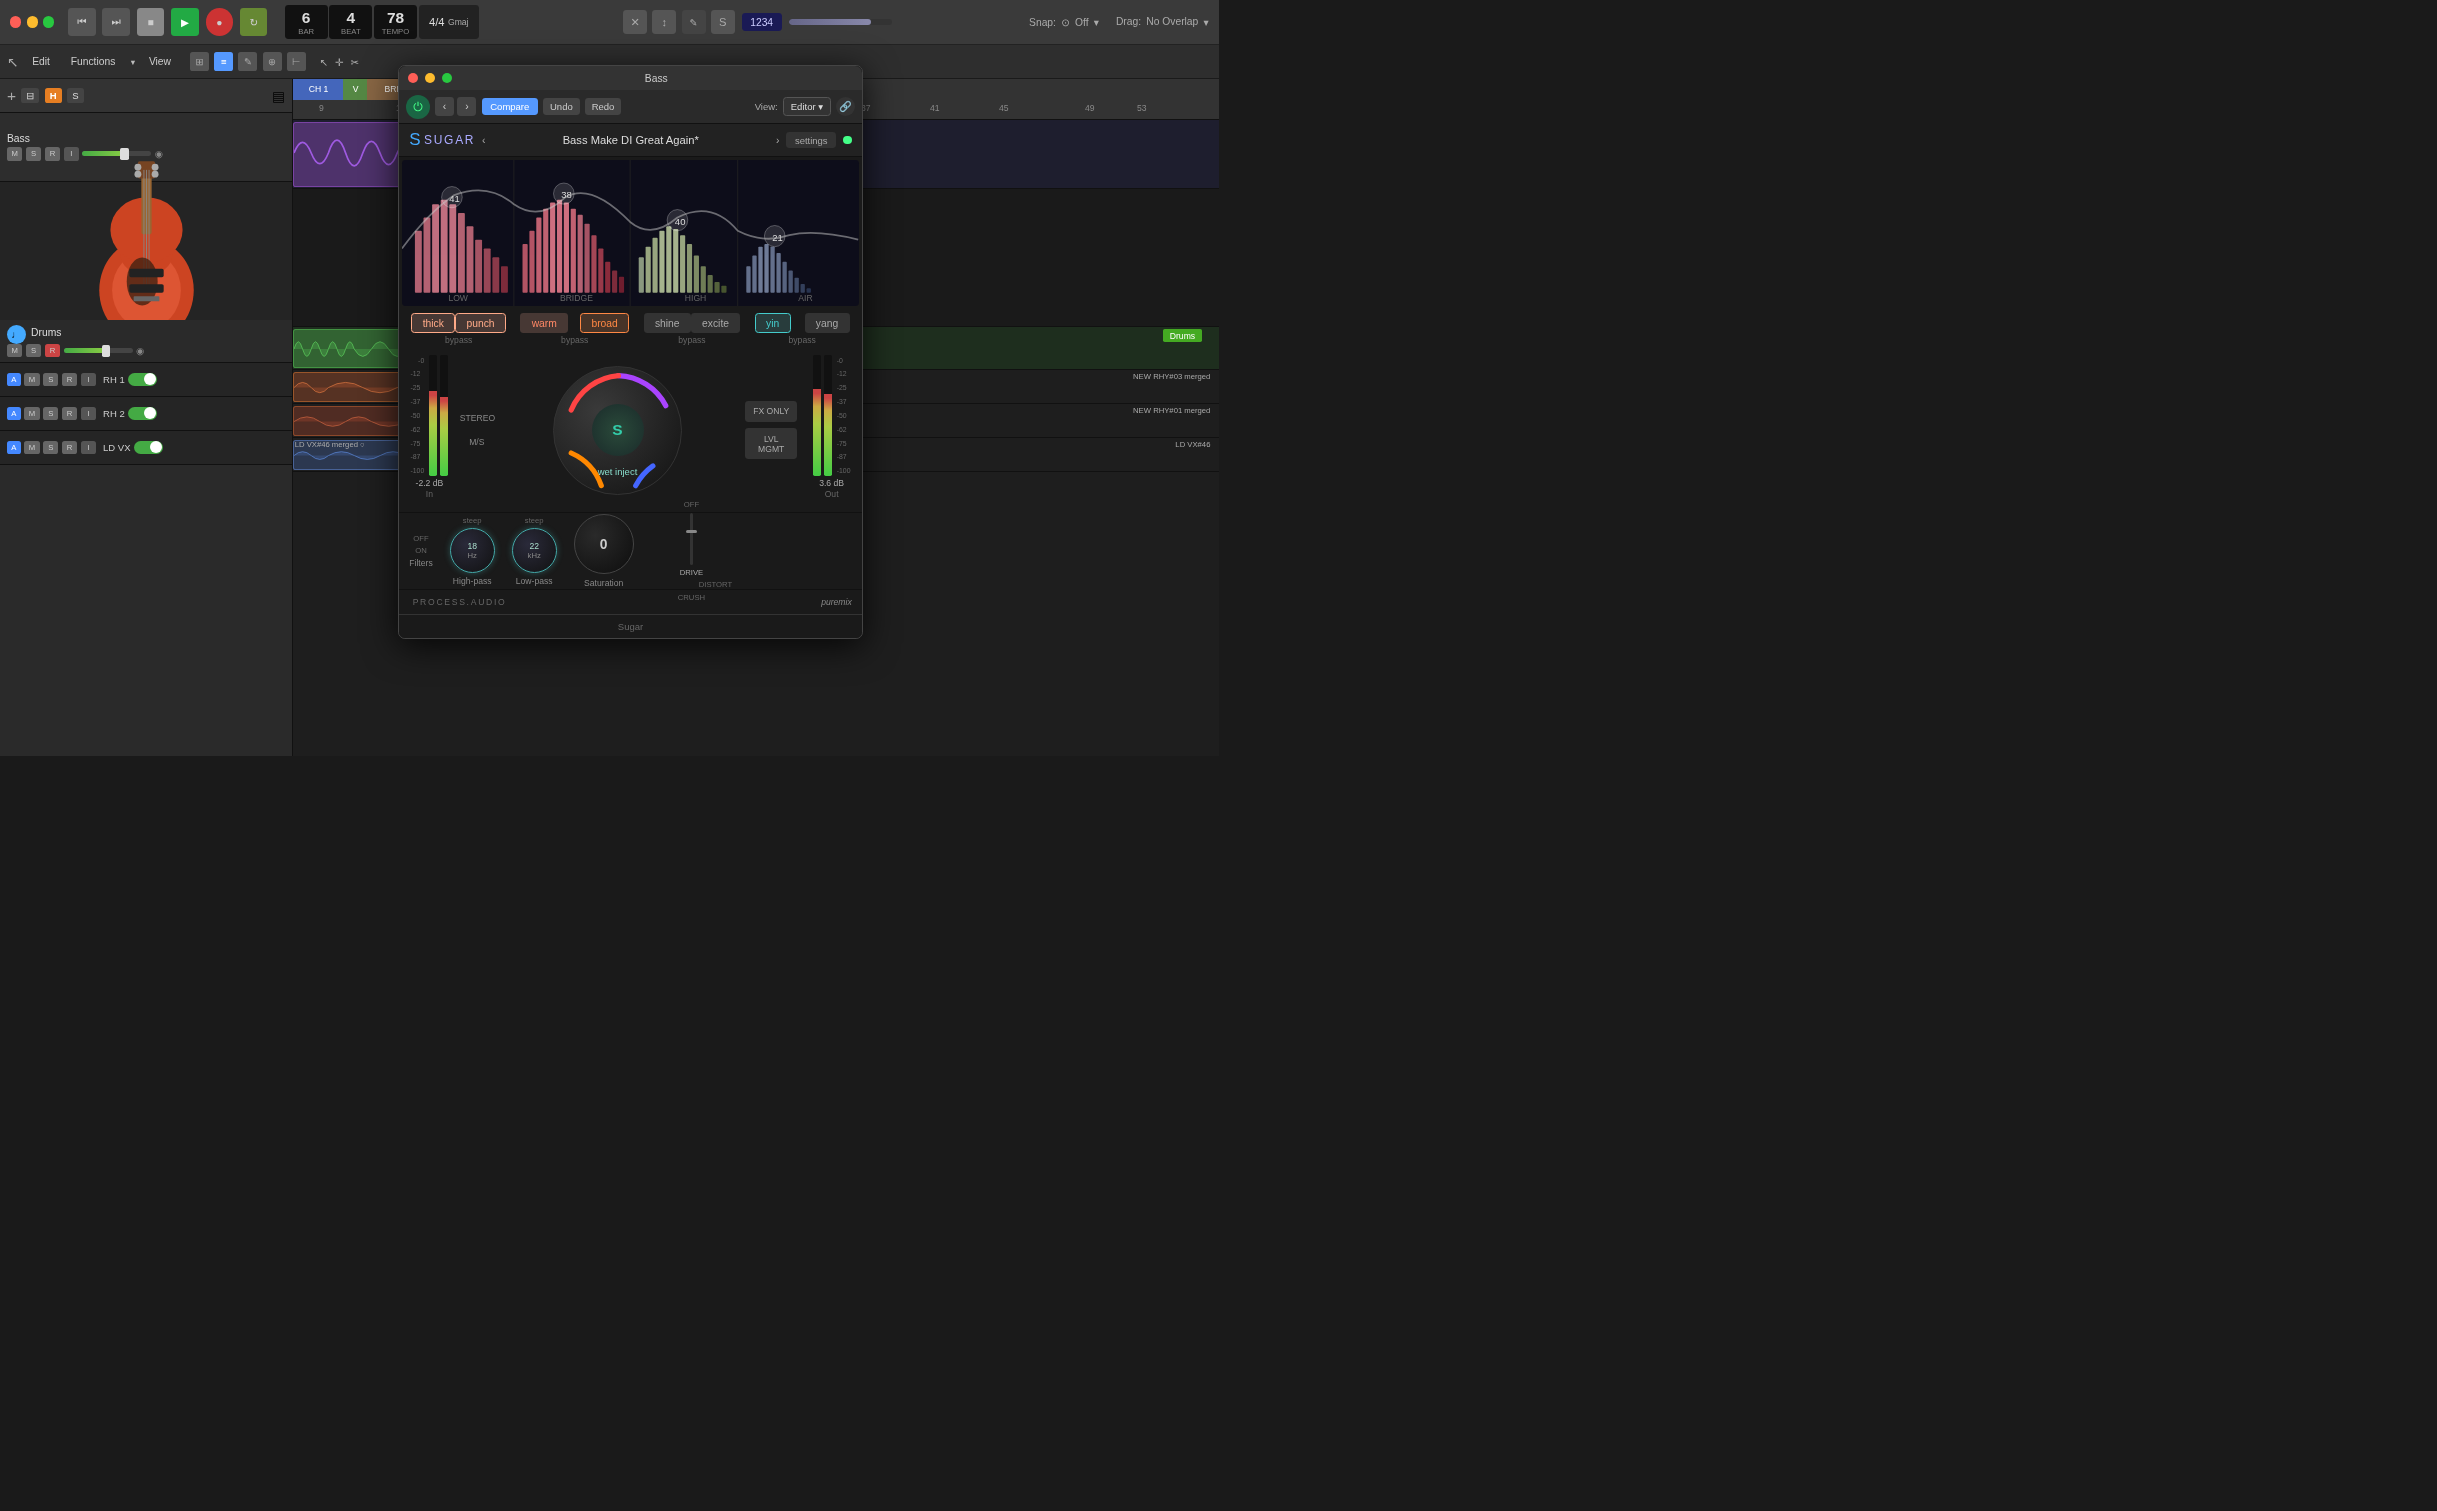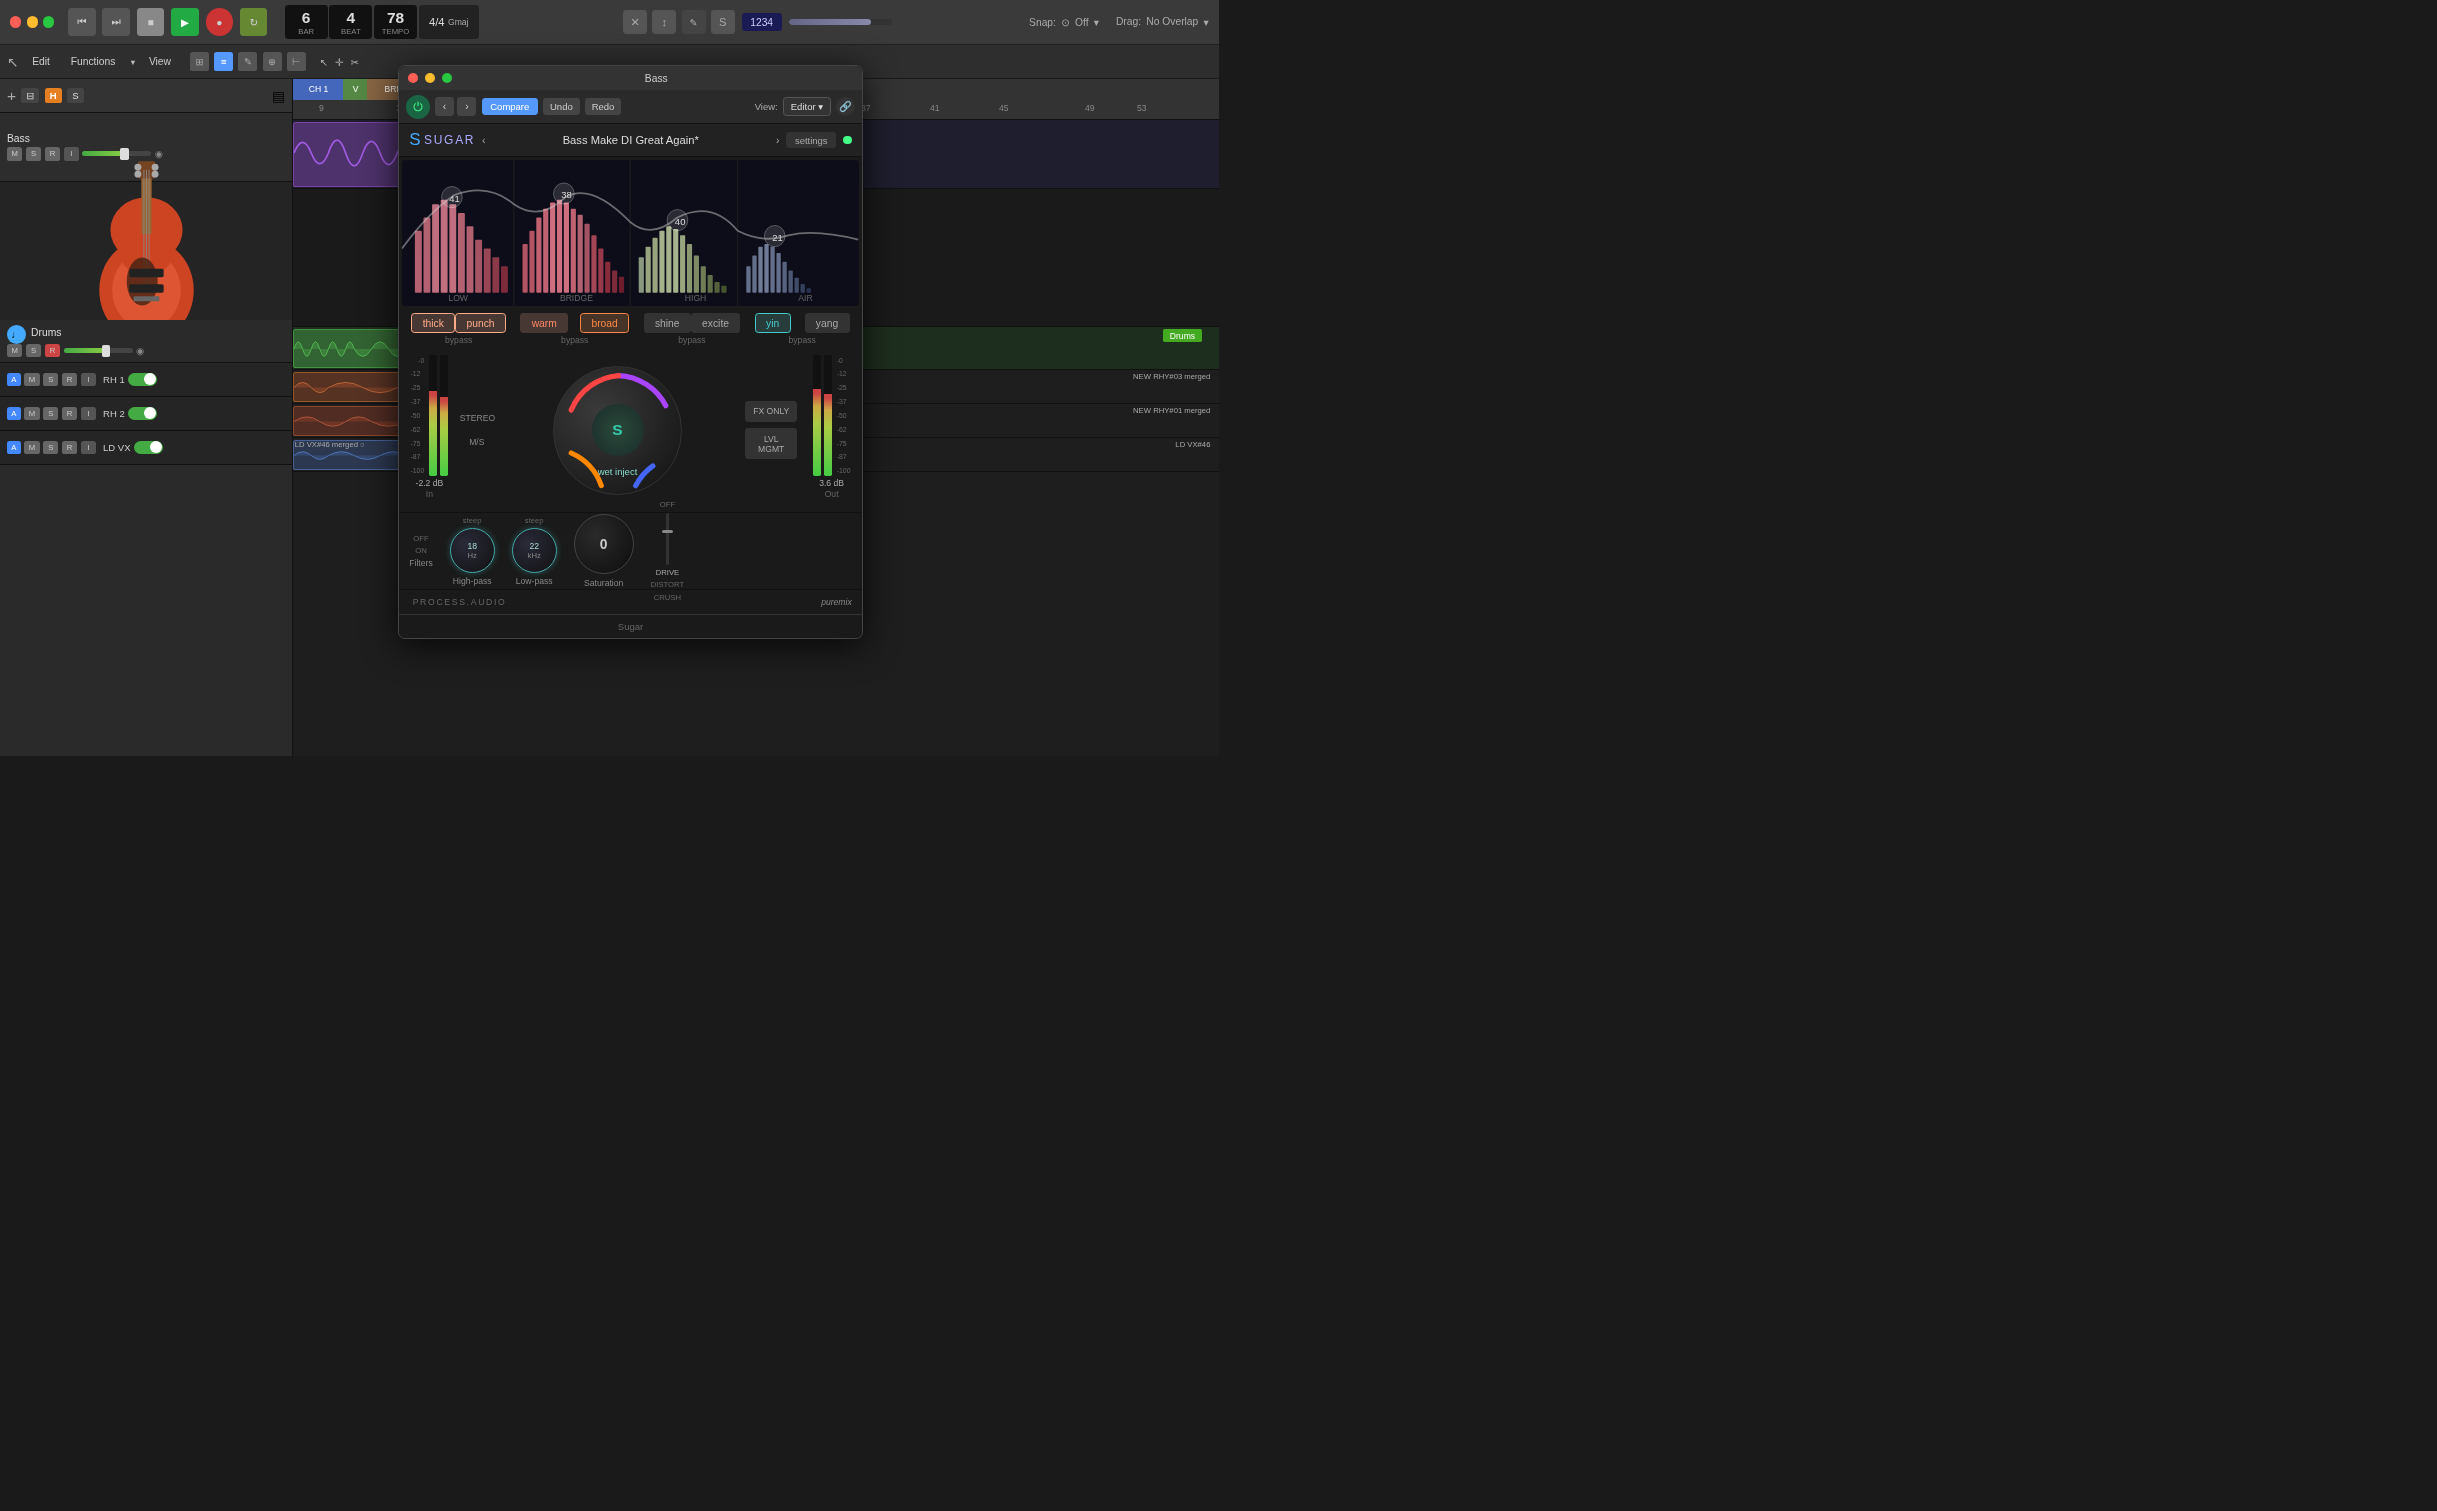--- a/index.html
+++ b/index.html
@@ -1125,21 +1125,21 @@
       <div class="knob-label">Saturation</div>
     </div>
 
     <div class="drive-section">
       <div style="font-size:7.7px;color:#666;">OFF</div>
 
       <div style="height:52px;width:3.4px;background:#333;border-radius:1.7px;position:relative;margin:0 auto;">
         <div style="width:10.3px;height:3.4px;background:#888;border-radius:1.7px;position:absolute;top:17px;left:-3.4px;"></div>
       </div>
       <div style="font-size:7.7px;color:#aaa;">DRIVE</div>
-      <div style="font-size:7.7px;color:#666;">DISTORT</div>
+      <div style="font-size:7.7px;color:#666;margin-left:48px;">DISTORT</div>
       <div style="font-size:7.7px;color:#666;">CRUSH</div>
     </div>
 
   </div>
 
   <div class="bottom-branding">
     <span class="process-audio-label">PROCESS.AUDIO</span>
     <span class="puremix-label">puremix</span>
   </div>
 

